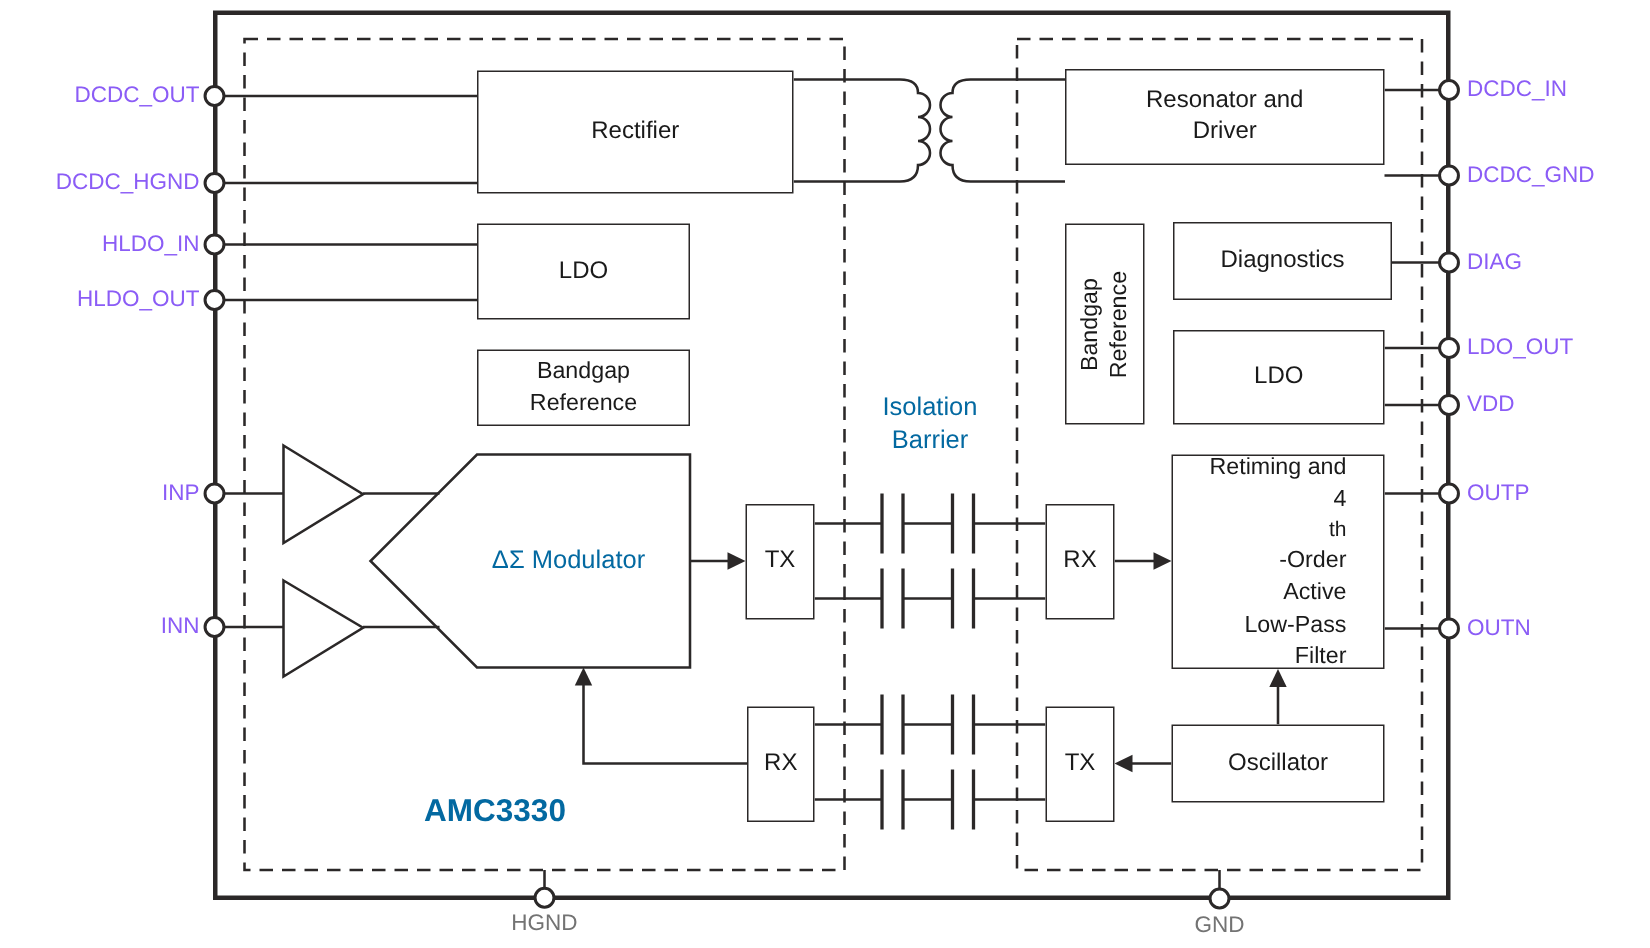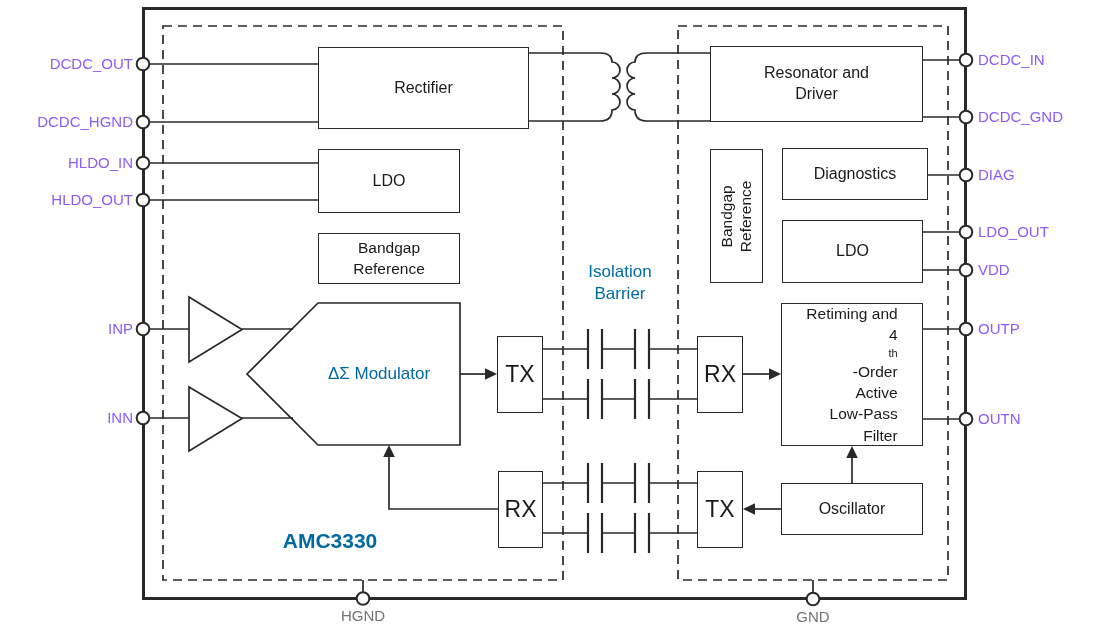--- a/index.html
+++ b/index.html
@@ -7,39 +7,39 @@
     position:relative;width:1100px;height:632px;background:#ffffff;
     font-family:"Liberation Sans", sans-serif;color:#1a1a1a;overflow:hidden;
   }
   #wires{position:absolute;left:0;top:0;width:1100px;height:632px;}
   .block{
     position:absolute;border:1.7px solid #2b2828;background:#ffffff;
     display:flex;align-items:center;justify-content:center;text-align:center;
     font-size:16px;line-height:1.3;box-sizing:border-box;color:#1a1a1a;
   }
   .block .lines span{display:block;}
-  .txrx{font-size:23px;}
+  .txrx{font-size:16px;}
   .pin-label{
     position:absolute;font-size:15px;white-space:nowrap;color:#8b5cf6;
     transform:translateY(-52%);
   }
   .pin-label.right-side{text-align:left;}
   .pin-label.left-side{text-align:right;}
   .bottom-label{
     position:absolute;font-size:15px;white-space:nowrap;color:#737373;
     transform:translateX(-50%);
   }
   .float-label{
     position:absolute;transform:translate(-50%,-50%);text-align:center;
     font-size:17px;line-height:1.32;white-space:nowrap;color:#0369a1;
   }
   #device-name{font-weight:bold;font-size:21px;}
   #modulator-label{font-size:17px;}
   .vrot{transform:rotate(-90deg);white-space:nowrap;text-align:center;line-height:1.25;}
-  .sup{font-size:11px;vertical-align:6px;}
+  .sup{font-size:14px;vertical-align:6px;}
   .filter-lines{font-size:15.5px;line-height:1.38;}
 </style>
 </head>
 <body>
 
 <div id="canvas">
 
   <svg id="wires" viewBox="0 0 1100 632" xmlns="http://www.w3.org/2000/svg">
     <g fill="none" stroke="#2b2828" stroke-width="1.7">
 
@@ -151,21 +151,21 @@
   </div>
 
   <div class="block txrx" style="left:498px;top:471px;width:45px;height:77px;">
     <span>RX</span>
   </div>
 
   <div class="block txrx" style="left:697px;top:471px;width:46px;height:77px;">
     <span>TX</span>
   </div>
 
-  <div class="block" style="left:710px;top:46px;width:213px;height:76px;">
+  <div class="block" style="left:710px;top:46px;width:213px;height:64px;">
     <span class="lines">
       <span>Resonator and</span>
       <span>Driver</span>
     </span>
   </div>
 
   <div class="block" style="left:710px;top:149px;width:53px;height:134px;font-size:15.5px;">
     <div class="vrot">
       <span style="display:block">Bandgap</span>
       <span style="display:block">Reference</span>

